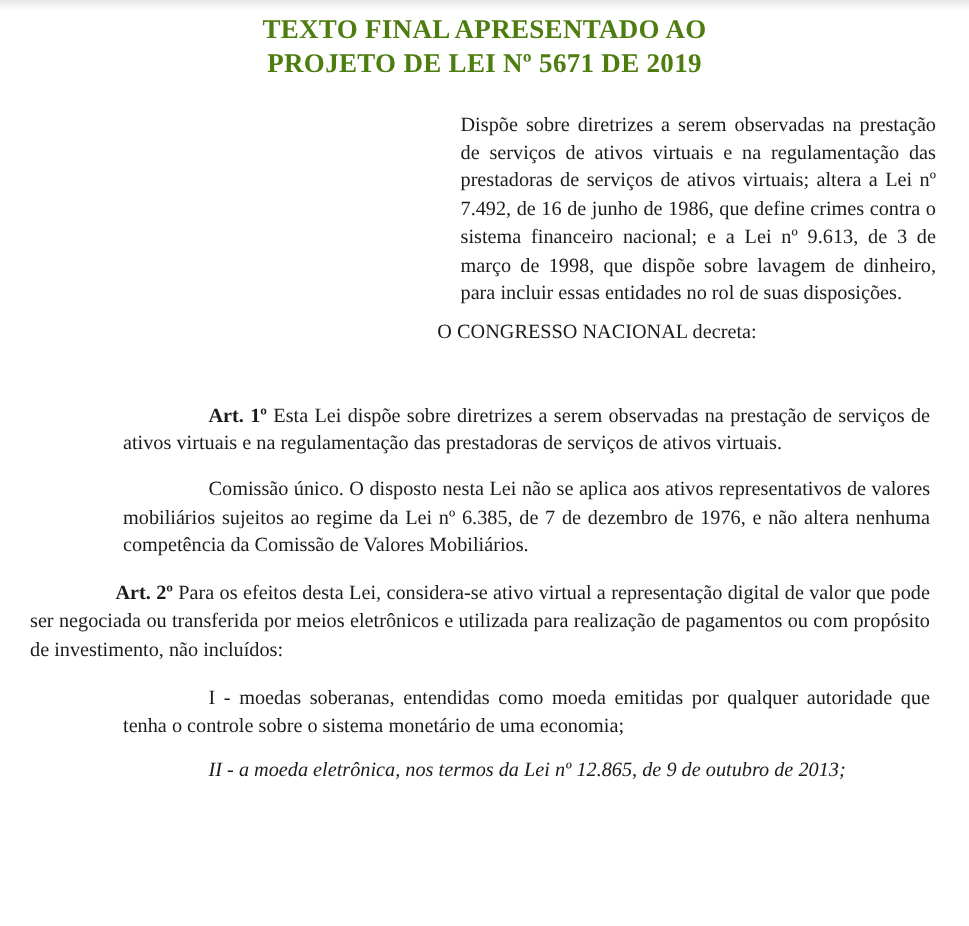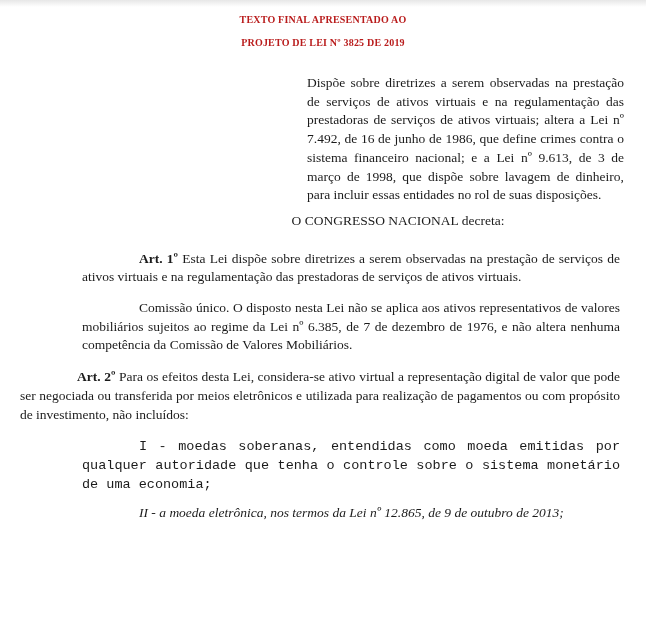--- a/index.html
+++ b/index.html
@@ -21,59 +21,59 @@
   .page {
     width: 646px;
     height: 617px;
     padding-top: 8px;
     font-size: 13.5px;
     line-height: 18.7px;
   }
   .doc-title {
     text-align: center;
     font-weight: bold;
-    font-size: 10px;
+    font-size: 18px;
     line-height: 23px;
     letter-spacing: 0.2px;
-    color: #b91c1c;
+    color: #4d7c0f;
   }
   .ementa {
     margin: 20px 22px 0 307px;
     text-align: justify;
     line-height: 18.7px;
   }
   .preamble {
     margin-top: 7px;
     margin-left: 150px;
     line-height: 18.7px;
     text-align: center;
   }
   .body-paragraphs .para {
     margin-left: 82px;
     margin-right: 26px;
     text-indent: 57px;
     text-align: justify;
     line-height: 18.7px;
   }
-  .body-paragraphs .para:nth-child(1) { margin-top: 19px; }
+  .body-paragraphs .para:nth-child(1) { margin-top: 37px; }
   .body-paragraphs .para:nth-child(2) { margin-top: 12px; }
   .body-paragraphs .para:nth-child(3) { margin-top: 13px; margin-left: 20px; }
-  .body-paragraphs .para:nth-child(4) { margin-top: 14px; font-family: Liberation Mono, monospace; }
+  .body-paragraphs .para:nth-child(4) { margin-top: 14px; }
   .body-paragraphs .para:nth-child(5) { margin-top: 10px; font-style: italic; }
   .lead.bold { font-weight: bold; }
 </style>
 </head>
 <body>
 
 <div class="page-top-shadow"></div>
 
 <div class="page">
   <div class="doc-title">
     <div>TEXTO FINAL APRESENTADO AO</div>
-    <div>PROJETO DE LEI Nº 3825 DE 2019</div>
+    <div>PROJETO DE LEI Nº 5671 DE 2019</div>
   </div>
 
   <p class="ementa">Dispõe sobre diretrizes a serem observadas na prestação de serviços de ativos virtuais e na regulamentação das prestadoras de serviços de ativos virtuais; altera a Lei nº 7.492, de 16 de junho de 1986, que define crimes contra o sistema financeiro nacional; e a Lei nº 9.613, de 3 de março de 1998, que dispõe sobre lavagem de dinheiro, para incluir essas entidades no rol de suas disposições.</p>
 
   <p class="preamble">O CONGRESSO NACIONAL decreta:</p>
 
   <div class="body-paragraphs">
       <p class="para"><span class="lead bold">Art. 1º</span><span> Esta Lei dispõe sobre diretrizes a serem observadas na prestação de serviços de ativos virtuais e na regulamentação das prestadoras de serviços de ativos virtuais.</span></p>
       <p class="para"><span class="lead">Comissão único.</span><span> O disposto nesta Lei não se aplica aos ativos representativos de valores mobiliários sujeitos ao regime da Lei nº 6.385, de 7 de dezembro de 1976, e não altera nenhuma competência da Comissão de Valores Mobiliários.</span></p>
       <p class="para"><span class="lead bold">Art. 2º</span><span> Para os efeitos desta Lei, considera-se ativo virtual a representação digital de valor que pode ser negociada ou transferida por meios eletrônicos e utilizada para realização de pagamentos ou com propósito de investimento, não incluídos:</span></p>

